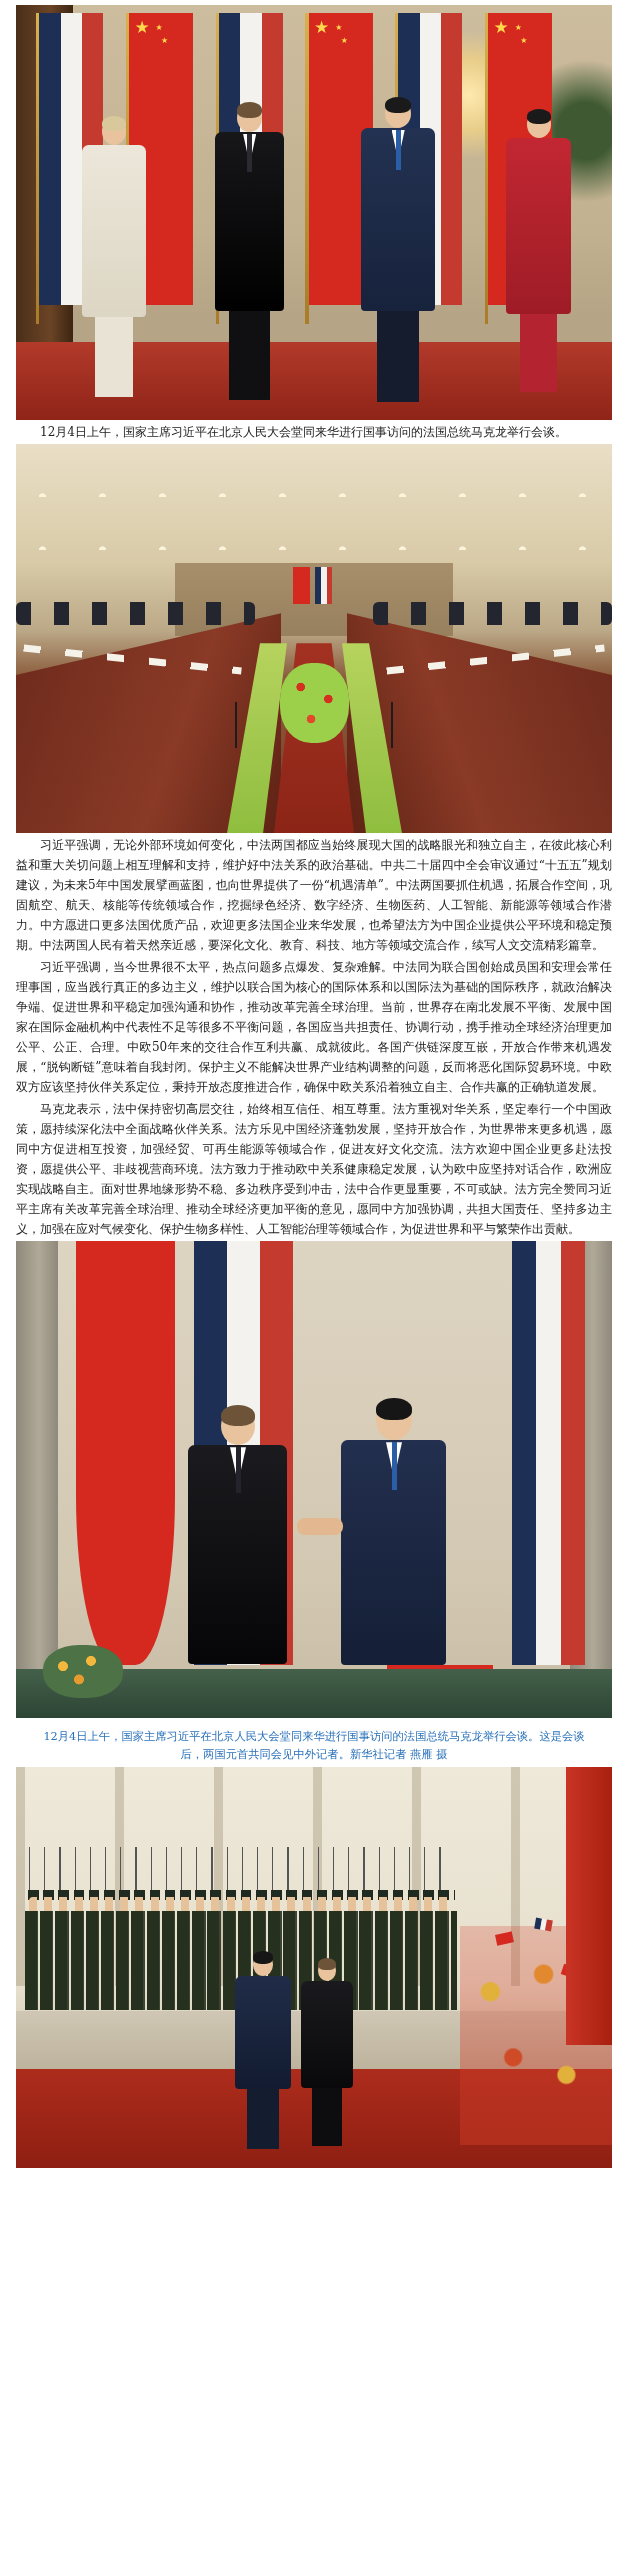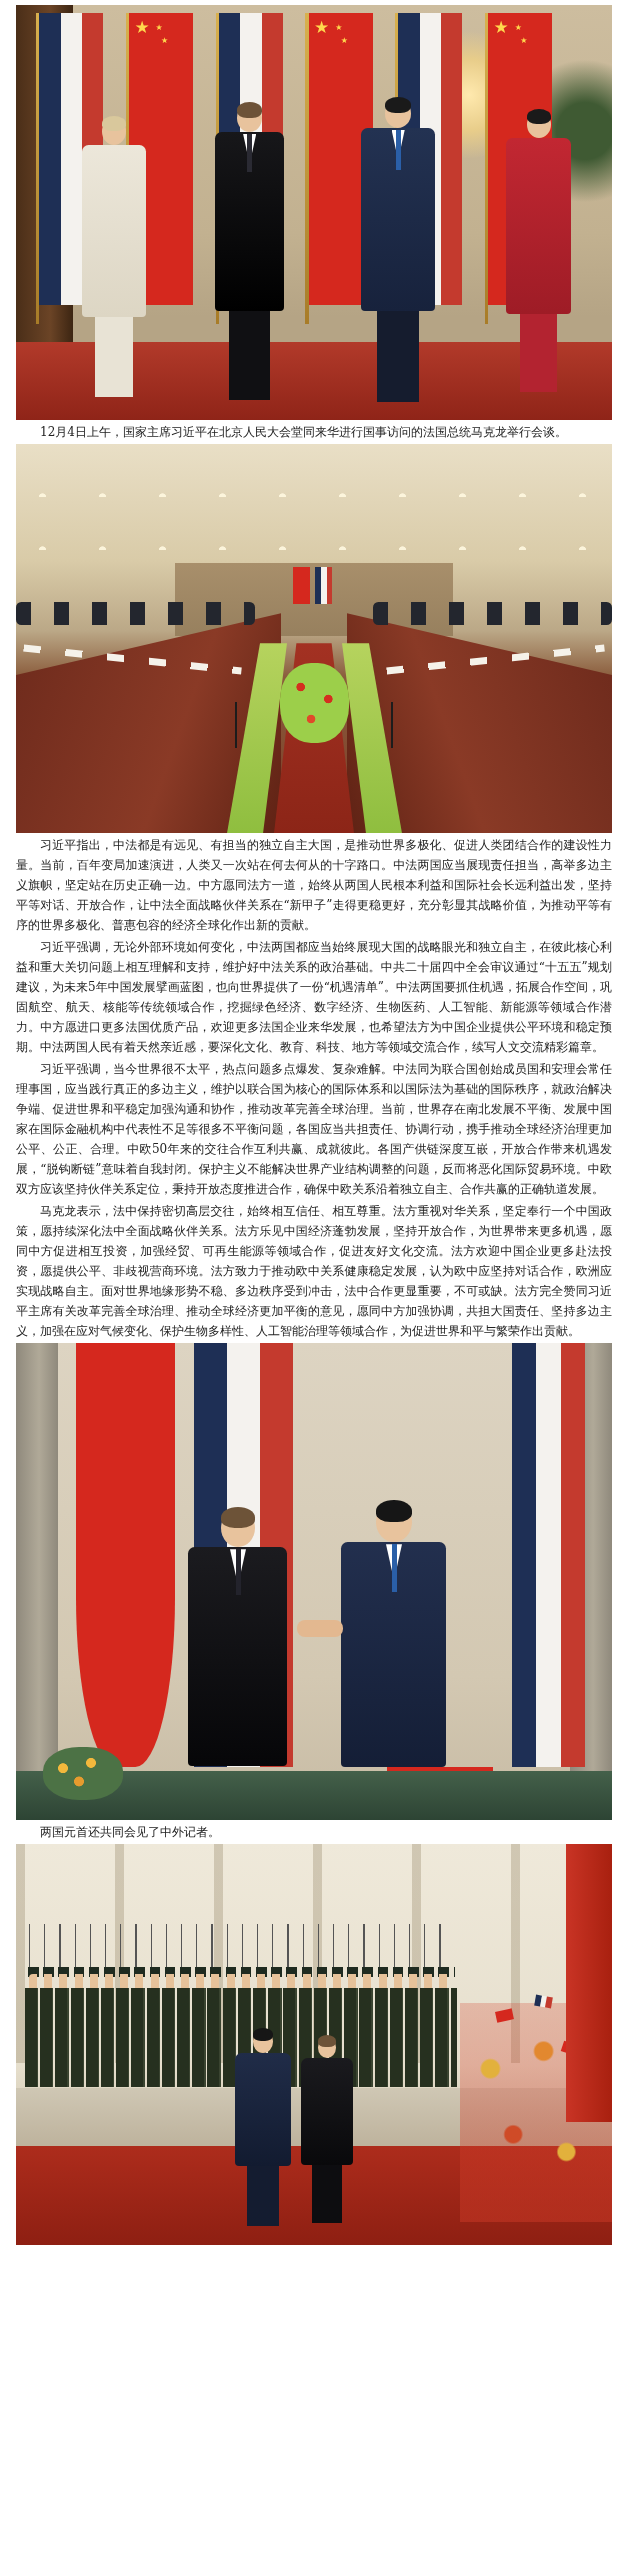--- a/index.html
+++ b/index.html
@@ -234,21 +234,20 @@
     <div class="abs hedge hr"></div>
     <div class="abs flowers"></div>
     <div class="abs delegates" style="left:0;top:158px;width:239px;"></div>
     <div class="abs delegates" style="right:0;top:158px;width:239px;"></div>
     <div class="abs papers" style="left:6.6px;top:212px;width:219px;transform:rotate(6deg);"></div>
     <div class="abs papers" style="right:6.6px;top:212px;width:219px;transform:rotate(-6deg);"></div>
     <div class="abs mic" style="left:219px;top:258px;"></div>
     <div class="abs mic" style="left:375px;top:258px;"></div>
   </div>
 
-  <p class="para">习近平指出，中法都是有远见、有担当的独立自主大国，是推动世界多极化、促进人类团结合作的建设性力量。当前，百年变局加速演进，人类又一次站在何去何从的十字路口。中法两国应当展现责任担当，高举多边主义旗帜，坚定站在历史正确一边。中方愿同法方一道，始终从两国人民根本利益和国际社会长远利益出发，坚持平等对话、开放合作，让中法全面战略伙伴关系在“新甲子”走得更稳更好，充分彰显其战略价值，为推动平等有序的世界多极化、普惠包容的经济全球化作出新的贡献。</p>
   <p class="para">习近平强调，无论外部环境如何变化，中法两国都应当始终展现大国的战略眼光和独立自主，在彼此核心利益和重大关切问题上相互理解和支持，维护好中法关系的政治基础。中共二十届四中全会审议通过“十五五”规划建议，为未来5年中国发展擘画蓝图，也向世界提供了一份“机遇清单”。中法两国要抓住机遇，拓展合作空间，巩固航空、航天、核能等传统领域合作，挖掘绿色经济、数字经济、生物医药、人工智能、新能源等领域合作潜力。中方愿进口更多法国优质产品，欢迎更多法国企业来华发展，也希望法方为中国企业提供公平环境和稳定预期。中法两国人民有着天然亲近感，要深化文化、教育、科技、地方等领域交流合作，续写人文交流精彩篇章。</p>
   <p class="para">习近平强调，当今世界很不太平，热点问题多点爆发、复杂难解。中法同为联合国创始成员国和安理会常任理事国，应当践行真正的多边主义，维护以联合国为核心的国际体系和以国际法为基础的国际秩序，就政治解决争端、促进世界和平稳定加强沟通和协作，推动改革完善全球治理。当前，世界存在南北发展不平衡、发展中国家在国际金融机构中代表性不足等很多不平衡问题，各国应当共担责任、协调行动，携手推动全球经济治理更加公平、公正、合理。中欧50年来的交往合作互利共赢、成就彼此。各国产供链深度互嵌，开放合作带来机遇发展，“脱钩断链”意味着自我封闭。保护主义不能解决世界产业结构调整的问题，反而将恶化国际贸易环境。中欧双方应该坚持伙伴关系定位，秉持开放态度推进合作，确保中欧关系沿着独立自主、合作共赢的正确轨道发展。</p>
   <p class="para">马克龙表示，法中保持密切高层交往，始终相互信任、相互尊重。法方重视对华关系，坚定奉行一个中国政策，愿持续深化法中全面战略伙伴关系。法方乐见中国经济蓬勃发展，坚持开放合作，为世界带来更多机遇，愿同中方促进相互投资，加强经贸、可再生能源等领域合作，促进友好文化交流。法方欢迎中国企业更多赴法投资，愿提供公平、非歧视营商环境。法方致力于推动欧中关系健康稳定发展，认为欧中应坚持对话合作，欧洲应实现战略自主。面对世界地缘形势不稳、多边秩序受到冲击，法中合作更显重要，不可或缺。法方完全赞同习近平主席有关改革完善全球治理、推动全球经济更加平衡的意见，愿同中方加强协调，共担大国责任、坚持多边主义，加强在应对气候变化、保护生物多样性、人工智能治理等领域合作，为促进世界和平与繁荣作出贡献。</p>
 
   <div class="photo p3">
     <div class="abs pillar" style="left:0;"></div>
     <div class="abs pillar" style="right:0;"></div>
     <div class="abs bigflag flag-cn" style="left:60px;width:99px;border-radius:0 0 40% 40%;"></div>
     <div class="abs bigflag flag-fr" style="left:178px;width:99px;">
         <div class="b1"></div>
@@ -280,22 +279,22 @@
         </div>
       <div class="torso" style="width:105px;height:225px;background:linear-gradient(#222f4e,#141e36);">
         <div style="position:absolute;left:45px;top:2px;width:16px;height:36px;background:#fff;clip-path:polygon(0 0,100% 0,50% 100%);"></div>
         <div style="position:absolute;left:51px;top:2px;width:5.3px;height:48px;background:#2a5fa8;"></div>
       </div>
     </div>
     <div class="abs handshake"></div>
     <div class="abs hedge"></div>
     <div class="abs bouquet"></div>
   </div>
-
-  <p class="para">两国元首还共同会见了中外记者。</p>
+  <div class="caption">12月4日上午，国家主席习近平在北京人民大会堂同来华进行国事访问的法国总统马克龙举行会谈。这是会谈后，两国元首共同会见中外记者。新华社记者 燕雁 摄</div>
+
 
   <div class="photo p4">
     <div class="abs pilasters"></div>
     <div class="abs bayonets"></div>
     <div class="abs guard-hats"></div>
     <div class="abs guard-heads"></div>
     <div class="abs guard-bodies"></div>
     <div class="abs floor"></div>
     <div class="abs carpet4"></div>
     <div class="person" style="left:219px;top:186px;">

